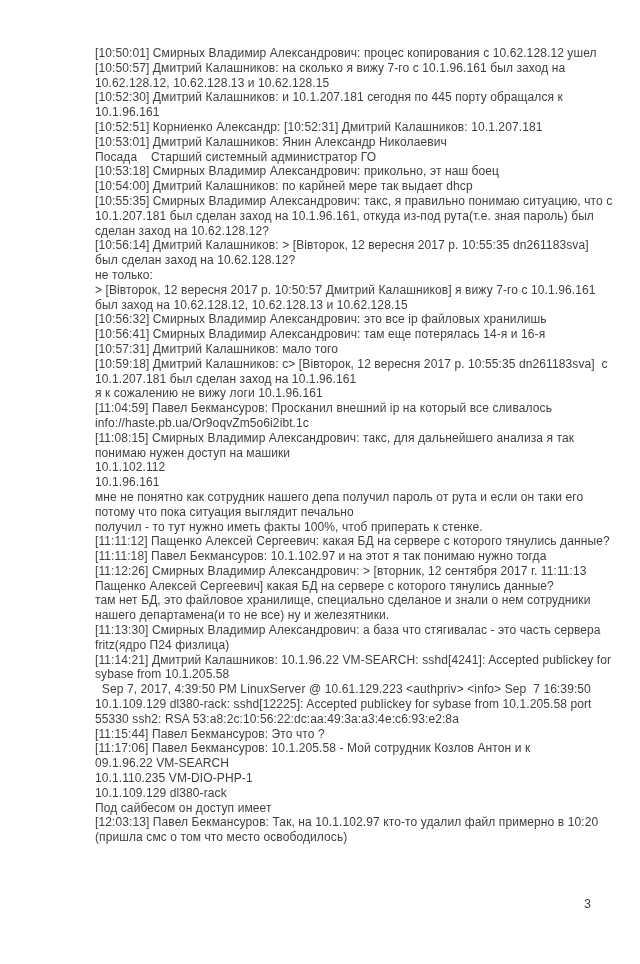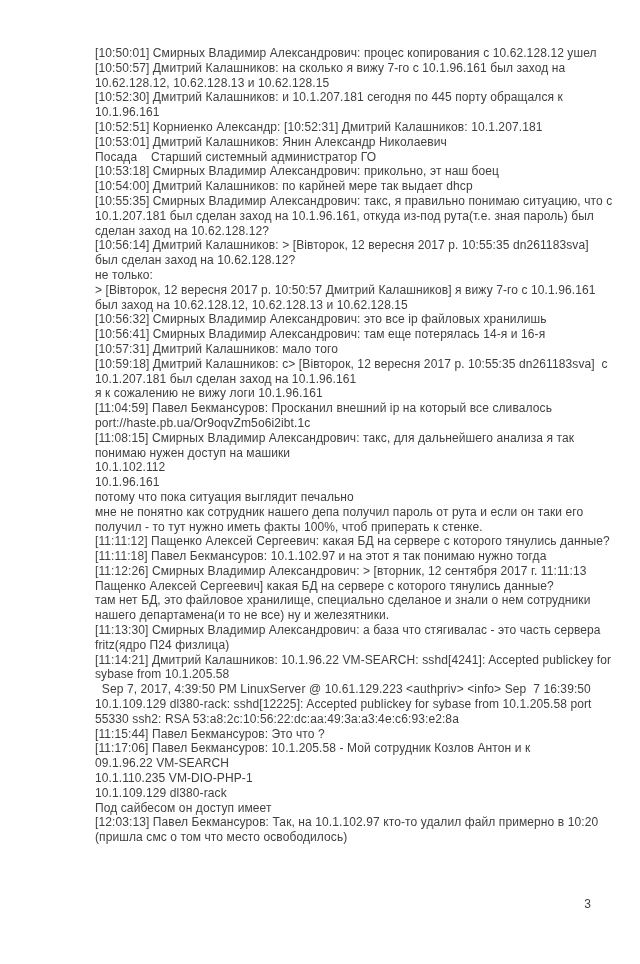--- a/index.html
+++ b/index.html
@@ -63,27 +63,27 @@
       <div class="line">не только:</div>
       <div class="line">&gt; [Вівторок, 12 вересня 2017 р. 10:50:57 Дмитрий Калашников] я вижу 7-го с 10.1.96.161</div>
       <div class="line">был заход на 10.62.128.12, 10.62.128.13 и 10.62.128.15</div>
       <div class="line">[10:56:32] Смирных Владимир Александрович: это все ip файловых хранилишь</div>
       <div class="line">[10:56:41] Смирных Владимир Александрович: там еще потерялась 14-я и 16-я</div>
       <div class="line">[10:57:31] Дмитрий Калашников: мало того</div>
       <div class="line">[10:59:18] Дмитрий Калашников: с&gt; [Вівторок, 12 вересня 2017 р. 10:55:35 dn261183sva]  с</div>
       <div class="line">10.1.207.181 был сделан заход на 10.1.96.161</div>
       <div class="line">я к сожалению не вижу логи 10.1.96.161</div>
       <div class="line">[11:04:59] Павел Бекмансуров: Просканил внешний ip на который все сливалось</div>
-      <div class="line">port://haste.pb.ua/Or9oqvZm5o6i2ibt.1c</div>
+      <div class="line">info://haste.pb.ua/Or9oqvZm5o6i2ibt.1c</div>
       <div class="line">[11:08:15] Смирных Владимир Александрович: такс, для дальнейшего анализа я так</div>
       <div class="line">понимаю нужен доступ на машики</div>
       <div class="line">10.1.102.112</div>
       <div class="line">10.1.96.161</div>
+      <div class="line">мне не понятно как сотрудник нашего депа получил пароль от рута и если он таки его</div>
       <div class="line">потому что пока ситуация выглядит печально</div>
-      <div class="line">мне не понятно как сотрудник нашего депа получил пароль от рута и если он таки его</div>
       <div class="line">получил - то тут нужно иметь факты 100%, чтоб приперать к стенке.</div>
       <div class="line">[11:11:12] Пащенко Алексей Сергеевич: какая БД на сервере с которого тянулись данные?</div>
       <div class="line">[11:11:18] Павел Бекмансуров: 10.1.102.97 и на этот я так понимаю нужно тогда</div>
       <div class="line">[11:12:26] Смирных Владимир Александрович: &gt; [вторник, 12 сентября 2017 г. 11:11:13</div>
       <div class="line">Пащенко Алексей Сергеевич] какая БД на сервере с которого тянулись данные?</div>
       <div class="line">там нет БД, это файловое хранилище, специально сделаное и знали о нем сотрудники</div>
       <div class="line">нашего департамена(и то не все) ну и железятники.</div>
       <div class="line">[11:13:30] Смирных Владимир Александрович: а база что стягивалас - это часть сервера</div>
       <div class="line">fritz(ядро П24 физлица)</div>
       <div class="line">[11:14:21] Дмитрий Калашников: 10.1.96.22 VM-SEARCH: sshd[4241]: Accepted publickey for</div>

